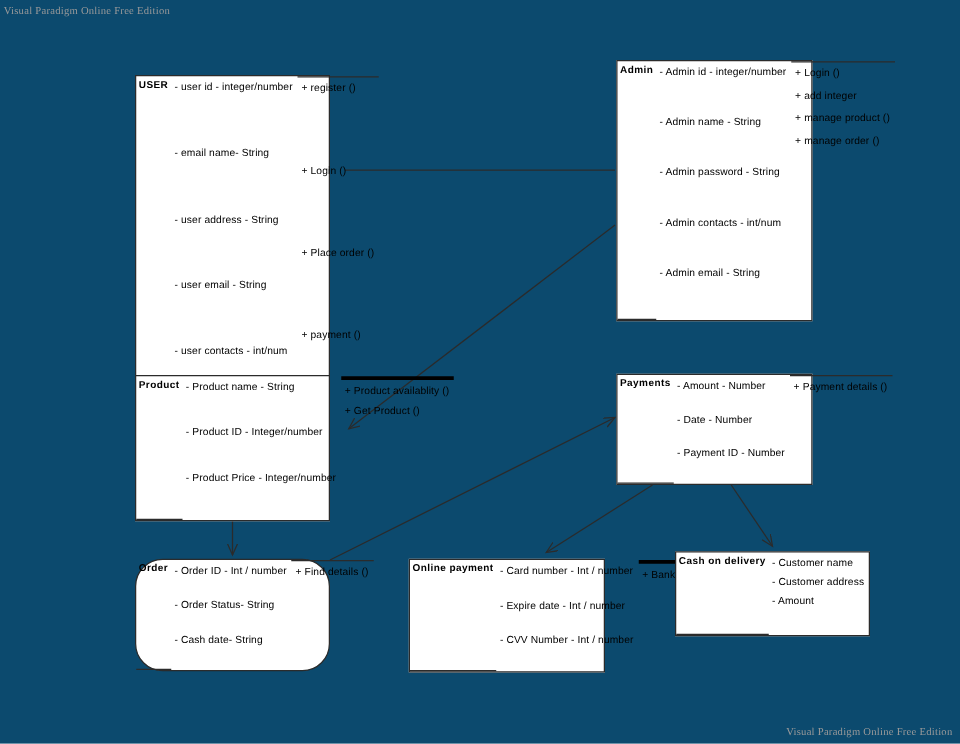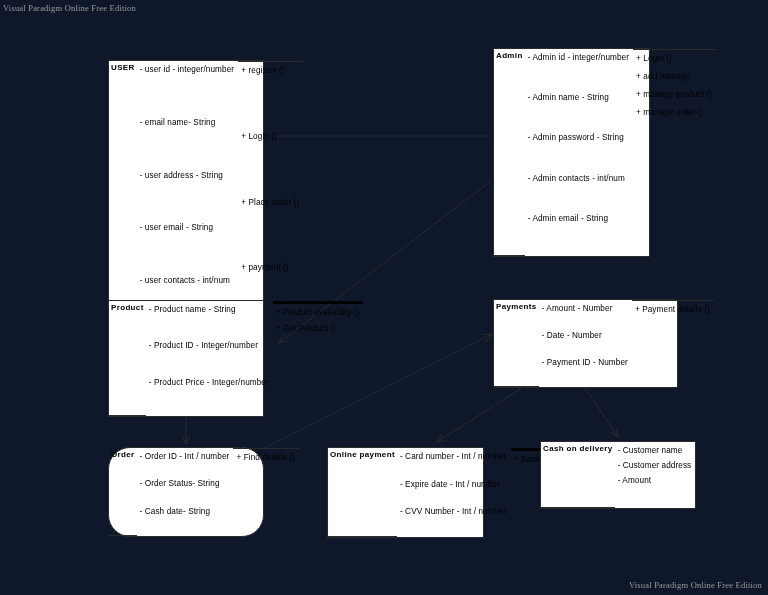--- a/index.html
+++ b/index.html
@@ -10,21 +10,21 @@
     background: #ffffff;
   }
   body {
     font-family: "Liberation Sans", sans-serif;
     color: #000000;
   }
   #canvas {
     position: relative;
     width: 768px;
     height: 595px;
-    background: #0f172a;
+    background: #0c4a6e;
     overflow: hidden;
   }
   .watermark {
     position: absolute;
     font-family: "Liberation Serif", serif;
     font-size: 8.5px;
     color: #9a9a9a;
     letter-spacing: 0.2px;
     white-space: nowrap;
   }
@@ -127,42 +127,42 @@
     <div class="uml-title">Admin</div>
     <div class="uml-section attrs grow">
       <div class="uml-row grow">- Admin id - integer/number</div>
       <div class="uml-row grow">- Admin name - String</div>
       <div class="uml-row grow">- Admin password - String</div>
       <div class="uml-row grow">- Admin contacts - int/num</div>
       <div class="uml-row grow">- Admin email - String</div>
     </div>
     <div class="uml-section ops sep-thin grow">
       <div class="uml-row" style="flex:0 0 18px;">+ Login ()</div>
-      <div class="uml-row" style="flex:0 0 18px;">+ add manage</div>
+      <div class="uml-row" style="flex:0 0 18px;">+ add integer</div>
       <div class="uml-row" style="flex:0 0 18px;">+ manage product ()</div>
       <div class="uml-row" style="flex:0 0 18px;">+ manage order ()</div>
       <div class="grow"></div>
     </div>
   </div>
 
   <div class="uml-class" style="left:108px; top:300px; width:156px; height:117px;">
     <div class="uml-title">Product</div>
     <div class="uml-section attrs grow">
       <div class="uml-row grow">- Product name - String</div>
       <div class="uml-row grow">- Product ID - Integer/number</div>
       <div class="uml-row grow">- Product Price - Integer/number</div>
     </div>
     <div class="uml-section ops sep-thick" style="flex:0 0 50px;">
       <div class="uml-row" style="flex:0 0 16px;">+ Product availablity ()</div>
       <div class="uml-row" style="flex:0 0 16px;">+ Get Product ()</div>
       <div class="grow"></div>
     </div>
   </div>
 
-  <div class="uml-class" style="left:493px; top:299px; width:185px; height:89px;">
+  <div class="uml-class" style="left:493px; top:299px; width:157px; height:89px;">
     <div class="uml-title">Payments</div>
     <div class="uml-section attrs grow">
       <div class="uml-row grow">- Amount - Number</div>
       <div class="uml-row grow">- Date - Number</div>
       <div class="uml-row grow">- Payment ID - Number</div>
     </div>
     <div class="uml-section ops sep-thin" style="flex:0 0 27px;">
       <div class="uml-row" style="flex:0 0 16px;">+ Payment details ()</div>
       <div class="grow"></div>
     </div>

